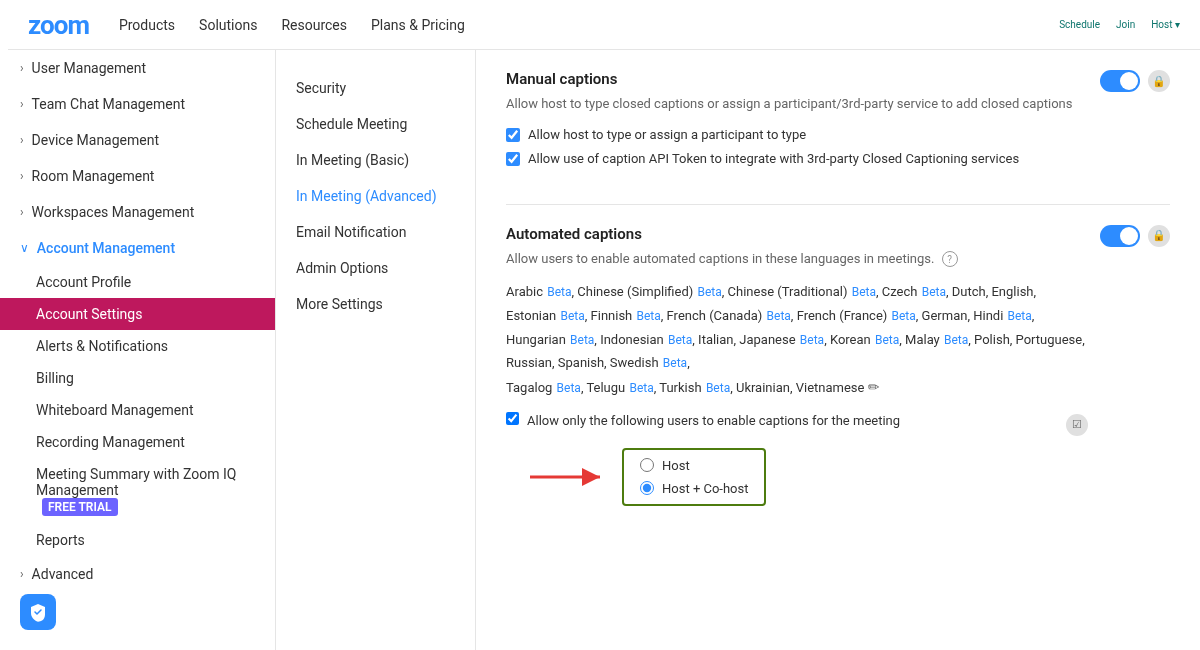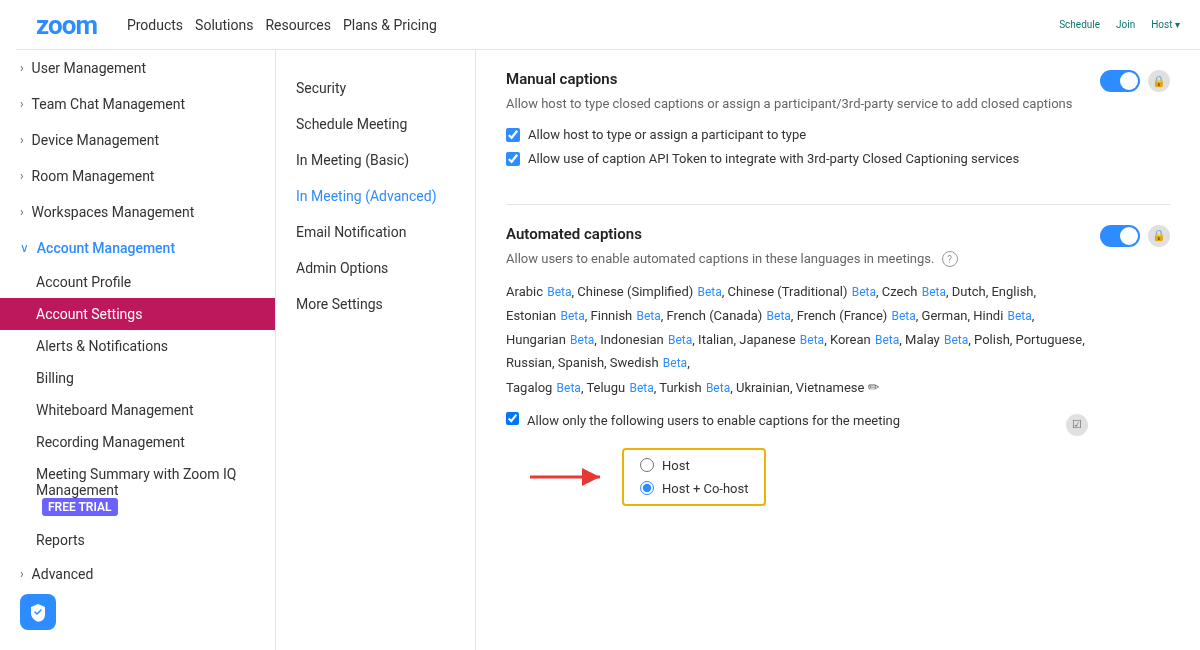--- a/index.html
+++ b/index.html
@@ -1,24 +1,24 @@
 <!DOCTYPE html>
 <html><head>
   <meta charset="utf-8">
   <style>
     * { box-sizing: border-box; margin: 0; padding: 0; }
     body { font-family: -apple-system, BlinkMacSystemFont, 'Segoe UI', Roboto, sans-serif; font-size: 14px; color: #333; background: #fff; overflow: hidden; }
 
     
     .top-nav {
       display: flex; align-items: center; height: 50px; background: #fff;
-      border-bottom: 1px solid #e5e5e5; padding: 0 20px; position: fixed; top: 0; left: 16px; right: 0; z-index: 100;
+      border-bottom: 1px solid #e5e5e5; padding: 0 20px; position: fixed; top: 0; left: 8px; right: 0; z-index: 100;
     }
     .logo { color: #2D8CFF; font-size: 26px; font-weight: 700; letter-spacing: -1px; margin-right: 30px; }
-    .nav-links { display: flex; gap: 12px; }
+    .nav-links { display: flex; gap: 24px; }
     .nav-link { font-size: 14px; color: #333; cursor: pointer; padding: 4px 0; }
     .nav-right { margin-left: auto; display: flex; gap: 16px; align-items: center; }
     .nav-btn { font-size: 10px; color: #0f766e; cursor: pointer; }
     .nav-btn.host { display: flex; align-items: center; gap: 2px; }
 
     
     .layout { display: flex; margin-top: 50px; height: calc(650px - 50px); }
 
     
     .sidebar { width: 276px; border-right: 1px solid #e5e5e5; overflow-y: auto; flex-shrink: 0; background: #fff; }
@@ -60,21 +60,21 @@
 
     
     .language-list { font-size: 13px; color: #333; line-height: 1.8; margin: 12px 0; }
     .lang-beta { color: #2D8CFF; font-size: 12px; margin-left: 1px; }
     .lang-edit { cursor: pointer; font-size: 14px; color: #666; }
 
     
     .allow-caption { display: flex; align-items: flex-start; justify-content: space-between; gap: 8px; margin-bottom: 12px; }
     .allow-caption-left { display: flex; align-items: flex-start; gap: 8px; flex: 1; }
     .allow-caption-label { font-size: 13px; color: #333; line-height: 1.4; }
-    .radio-group { border: 2px solid #eab308; border-radius: 4px; padding: 8px 16px; display: inline-flex; flex-direction: column; gap: 8px; background: #fff; }
+    .radio-group { border: 2px solid #4d7c0f; border-radius: 4px; padding: 8px 16px; display: inline-flex; flex-direction: column; gap: 8px; background: #fff; }
     .radio-item { display: flex; align-items: center; gap: 8px; font-size: 13px; }
     .radio-item input[type="radio"] { accent-color: #2D8CFF; width: 14px; height: 14px; }
 
     
     .info-icon { display: inline-flex; align-items: center; justify-content: center; width: 16px; height: 16px; border: 1px solid #999; border-radius: 50%; font-size: 10px; color: #999; cursor: pointer; margin-left: 4px; vertical-align: middle; }
 
     .divider { border: none; border-top: 1px solid #e5e5e5; margin: 20px 0; }
 
     .section-row { display: flex; align-items: flex-start; justify-content: space-between; gap: 12px; }
     .section-text { flex: 1; }

